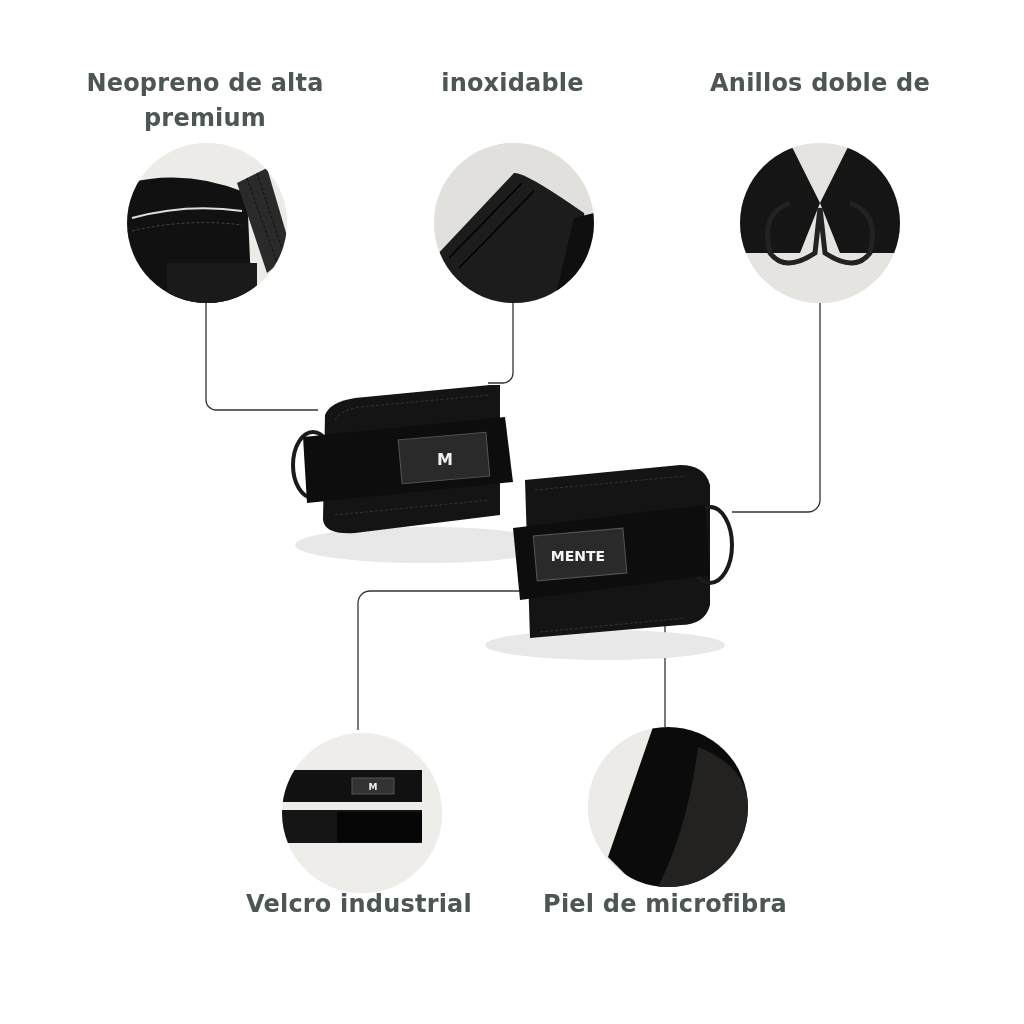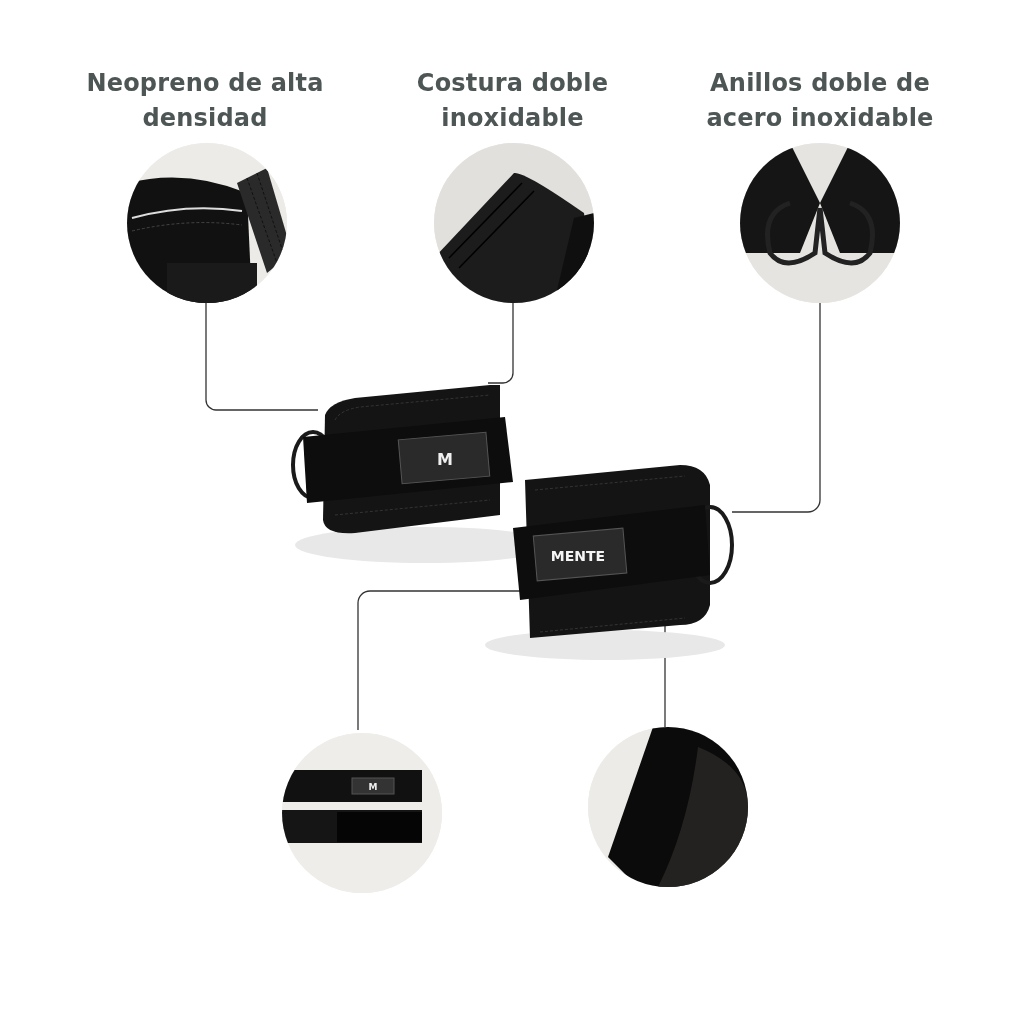--- a/index.html
+++ b/index.html
@@ -32,29 +32,27 @@
 
   <path d="M820 300 V500 a12 12 0 0 1 -12 12 H732" fill="none" stroke="#333" stroke-width="1.3"></path>
 
   <path d="M522 591 H370 a12 12 0 0 0 -12 12 V730" fill="none" stroke="#333" stroke-width="1.3"></path>
 
   <path d="M665 613 V728" fill="none" stroke="#333" stroke-width="1.3"></path>
 </svg>
 
 <div class="label" style="left:70px; top:66px; width:270px;">
   <span>Neopreno de alta</span>
-  <span>densidad</span>
+  <span>premium</span>
 </div>
 <div class="label" style="left:390px; top:66px; width:245px;">
-  <span>Costura doble</span>
   <span>inoxidable</span>
 </div>
 <div class="label" style="left:685px; top:66px; width:270px;">
   <span>Anillos doble de</span>
-  <span>acero inoxidable</span>
 </div>
 
 <div class="circle" style="left:127px; top:143px;">
   <svg width="160" height="160" viewBox="0 0 160 160">
     <rect width="160" height="160" fill="#ecebe8"></rect>
     <path d="M0 40 Q60 25 120 50 L125 160 L0 160 Z" fill="#111"></path>
     <path d="M5 75 Q60 60 115 68" stroke="#ddd" stroke-width="2" fill="none"></path>
     <path d="M5 88 Q60 75 115 82" stroke="#444" stroke-width="1" stroke-dasharray="3 2" fill="none"></path>
     <path d="M110 40 L140 25 L165 110 L140 130 Z" fill="#2a2a2a"></path>
     <path d="M120 35 L150 120" stroke="#111" stroke-width="1" stroke-dasharray="3 2"></path>
@@ -124,15 +122,17 @@
 </div>
 <div class="circle" style="left:588px; top:727px;">
   <svg width="160" height="160" viewBox="0 0 160 160">
     <rect width="160" height="160" fill="#ecebe8"></rect>
     <path d="M65 0 L160 0 L160 160 L50 160 L20 130 Z" fill="#0b0b0b"></path>
     <path d="M110 20 Q160 40 160 80 L160 160 L70 160 Q100 100 110 20 Z" fill="#2a2826" opacity="0.8"></path>
   </svg>
 </div>
 
 <div class="label" style="left:230px; top:887px; width:258px;">
+  <span>Velcro industrial</span>
 </div>
 <div class="label" style="left:530px; top:887px; width:270px;">
+  <span>Piel de microfibra</span>
 </div>
 
 </body></html>

